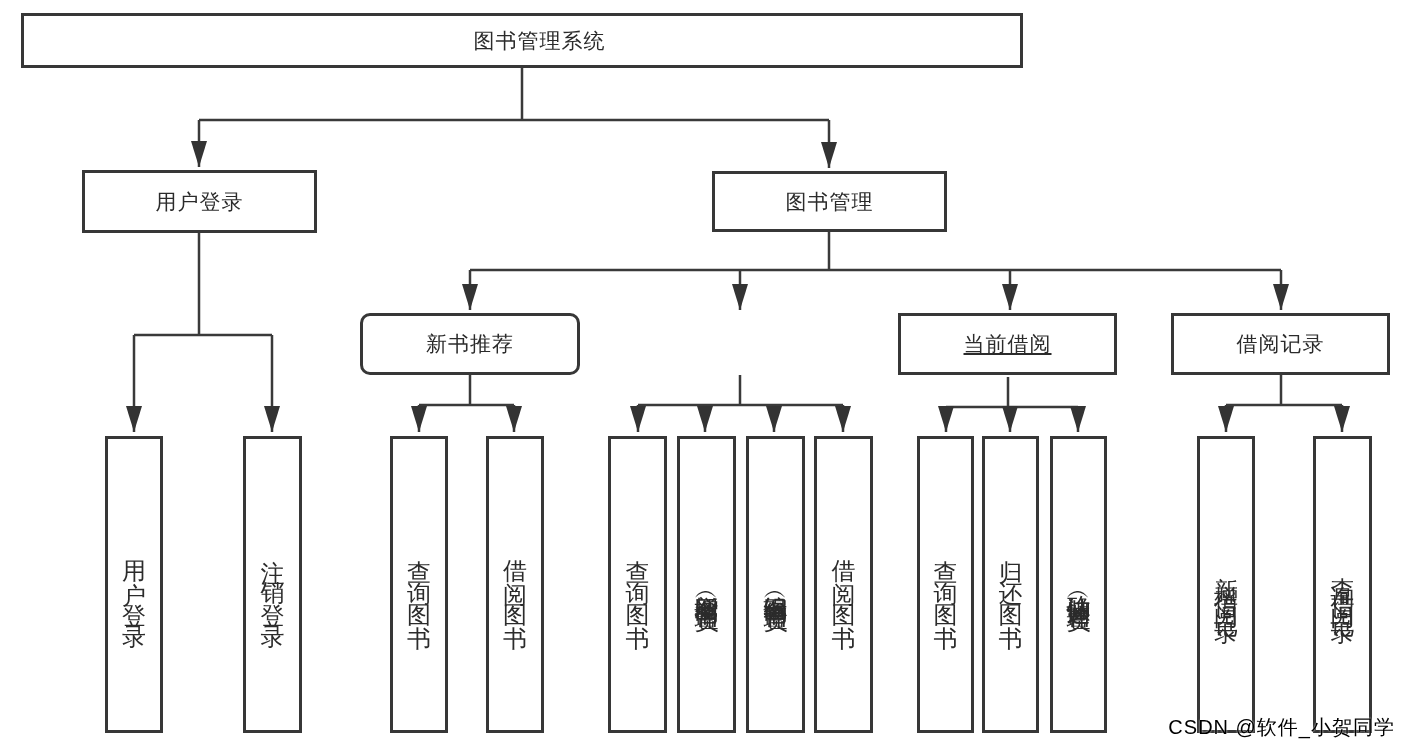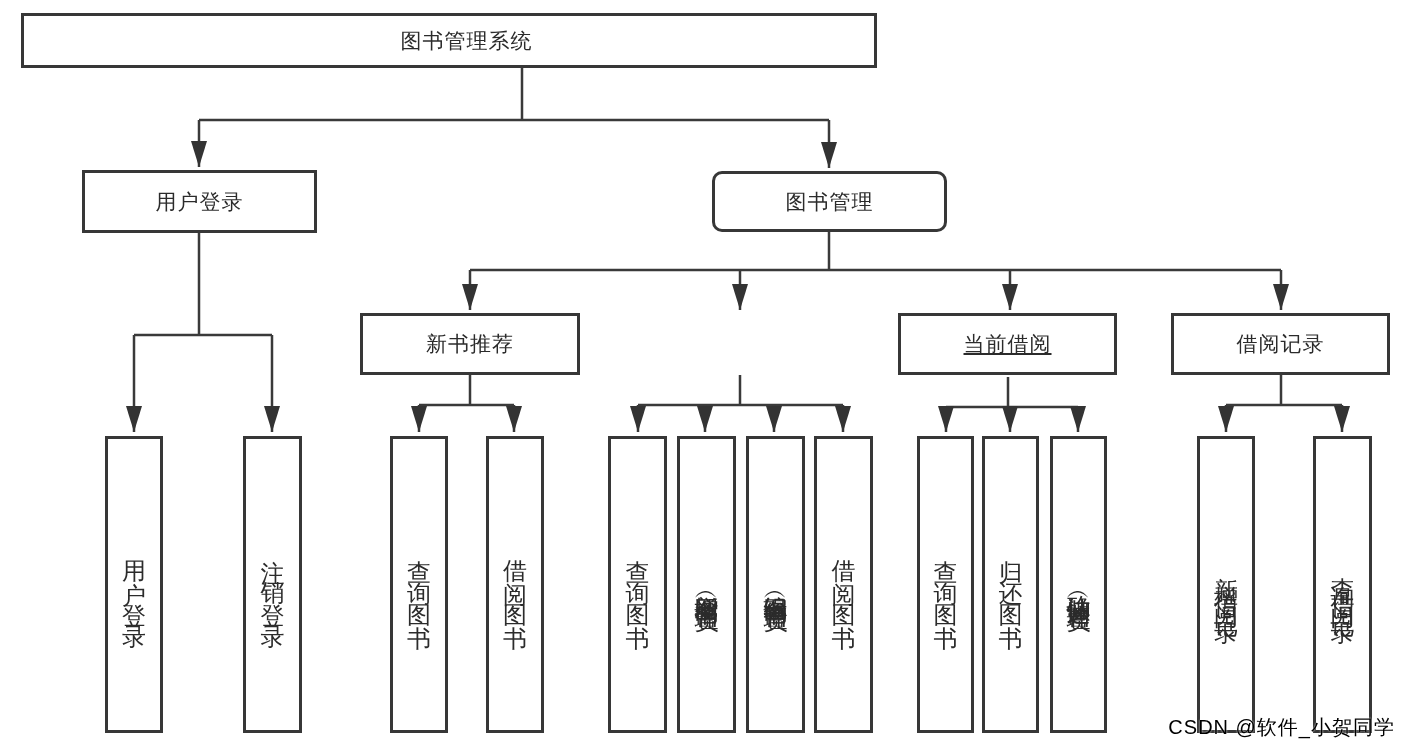--- a/index.html
+++ b/index.html
@@ -41,26 +41,26 @@
     text-orientation: mixed;
     font-size: 24px;
     color: #2b2b2b;
     line-height: 1;
   }
   .sp-wide  { letter-spacing: 22px; }
   .sp-med   { letter-spacing: 9px; }
   .sp-tight { letter-spacing: 2px; }
 
   
-  .n-root   { left: 21px;   top: 13px;  width: 856px; height: 55px; padding-left: 35px; }
+  .n-root   { left: 21px;   top: 13px;  width: 1002px; height: 55px; padding-left: 35px; }
   .n-login  { left: 82px;   top: 170px; width: 235px;  height: 63px; }
-  .n-mgmt   { left: 712px;  top: 171px; width: 235px;  height: 61px; border-radius: 10px; }
+  .n-mgmt   { left: 712px;  top: 171px; width: 235px;  height: 61px; }
 
   .n-l3     { top: 313px; height: 62px; }
-  .n-newrec { left: 360px;  width: 220px; }
+  .n-newrec { left: 360px;  width: 220px; border-radius: 10px; }
   .n-borrow { left: 629px;  width: 219px; }
   .n-cur    { left: 898px;  width: 219px; text-decoration: underline; }
   .n-rec    { left: 1171px; width: 219px; }
 
   .n-l4     { top: 436px; height: 297px; }
   .g1c1 { left: 105px;  width: 58px; }
   .g1c2 { left: 243px;  width: 59px; }
   .g2c1 { left: 390px;  width: 58px; }
   .g2c2 { left: 486px;  width: 58px; }
   .g3c1 { left: 608px;  width: 59px; }

